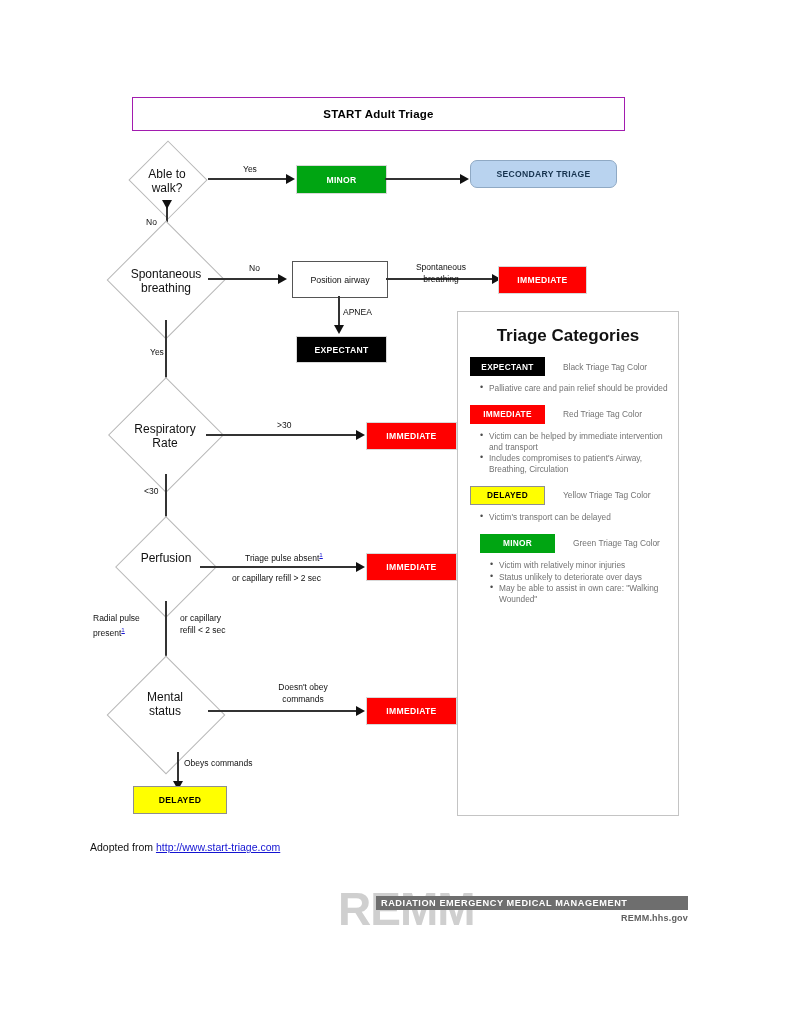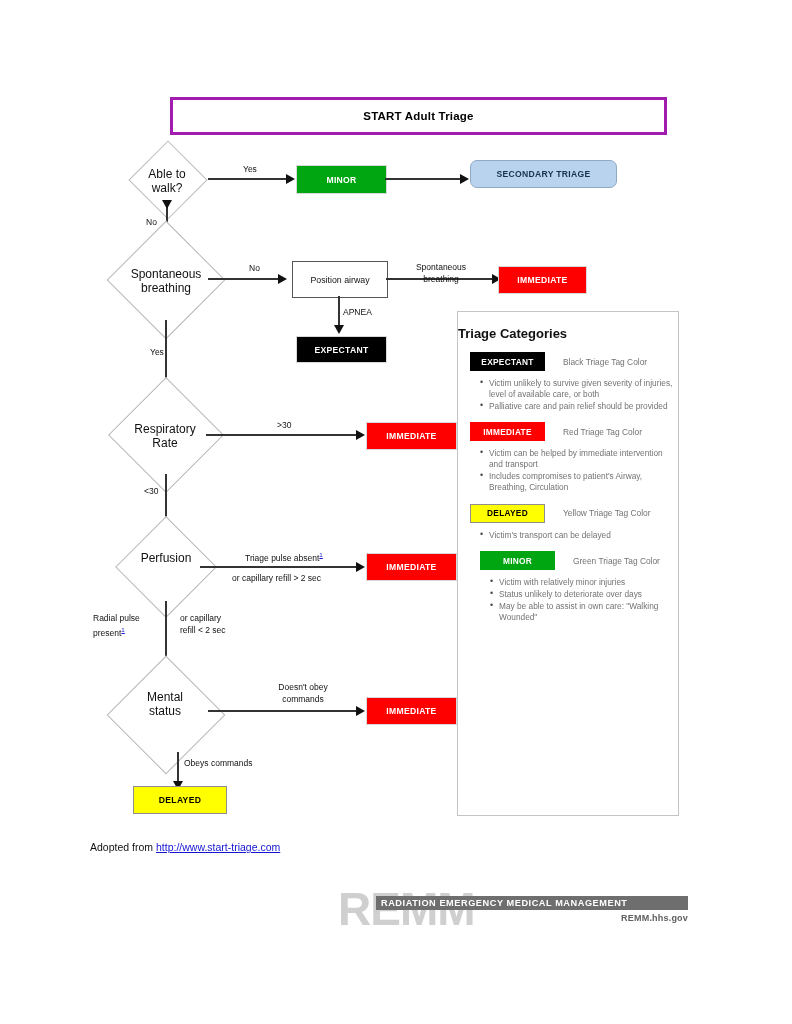--- a/index.html
+++ b/index.html
@@ -14,26 +14,25 @@
     color: #000;
     overflow: hidden;
   }
   #page { position: absolute; inset: 0; }
 
   
   .title-box {
     position: absolute;
     left: 132px; top: 97px;
     width: 491px; height: 32px;
-    border: 3px solid #a21caf;
+    border: 1px solid #a21caf;
     background: #fff;
     display: flex; align-items: center; justify-content: center;
     font-size: 11.5px; font-weight: bold;
     letter-spacing: .2px;
-    margin-left: 38px;
   }
 
   
   .diamond {
     position: absolute;
     border: 1px solid #b8b8b8;
     background: #fff;
     transform: rotate(45deg);
   }
   .diamond-label {
@@ -106,22 +105,22 @@
   .legend {
     position: absolute;
     left: 457px; top: 311px;
     width: 222px; height: 505px;
     background: #fff;
     border: 1px solid #c4c4c4;
     box-sizing: border-box;
   }
   .legend-title {
     margin: 14px 0 0 0;
-    text-align: left;
-    font-size: 13px; font-weight: bold;
+    text-align: center;
+    font-size: 17px; font-weight: bold;
     color: #111;
   }
   .legend-group { margin-top: 11px; }
   .legend-head {
     display: flex; align-items: center;
     padding-left: 12px;
   }
   .legend-head.indent { padding-left: 22px; }
   .legend-badge {
     width: 75px; height: 19px;
@@ -316,21 +315,20 @@
 
   <div class="legend">
     <div class="legend-title">Triage Categories</div>
 
     <div class="legend-group">
       <div class="legend-head">
         <div class="legend-badge expectant">EXPECTANT</div>
         <div class="legend-tagtext">Black Triage Tag Color</div>
       </div>
       <ul class="legend-list">
-        <li>Victim unlikely to survive given severity of injuries, level of available care, or both</li>
         <li>Palliative care and pain relief should be provided</li>
       </ul>
     </div>
 
     <div class="legend-group">
       <div class="legend-head">
         <div class="legend-badge immediate">IMMEDIATE</div>
         <div class="legend-tagtext">Red Triage Tag Color</div>
       </div>
       <ul class="legend-list">

